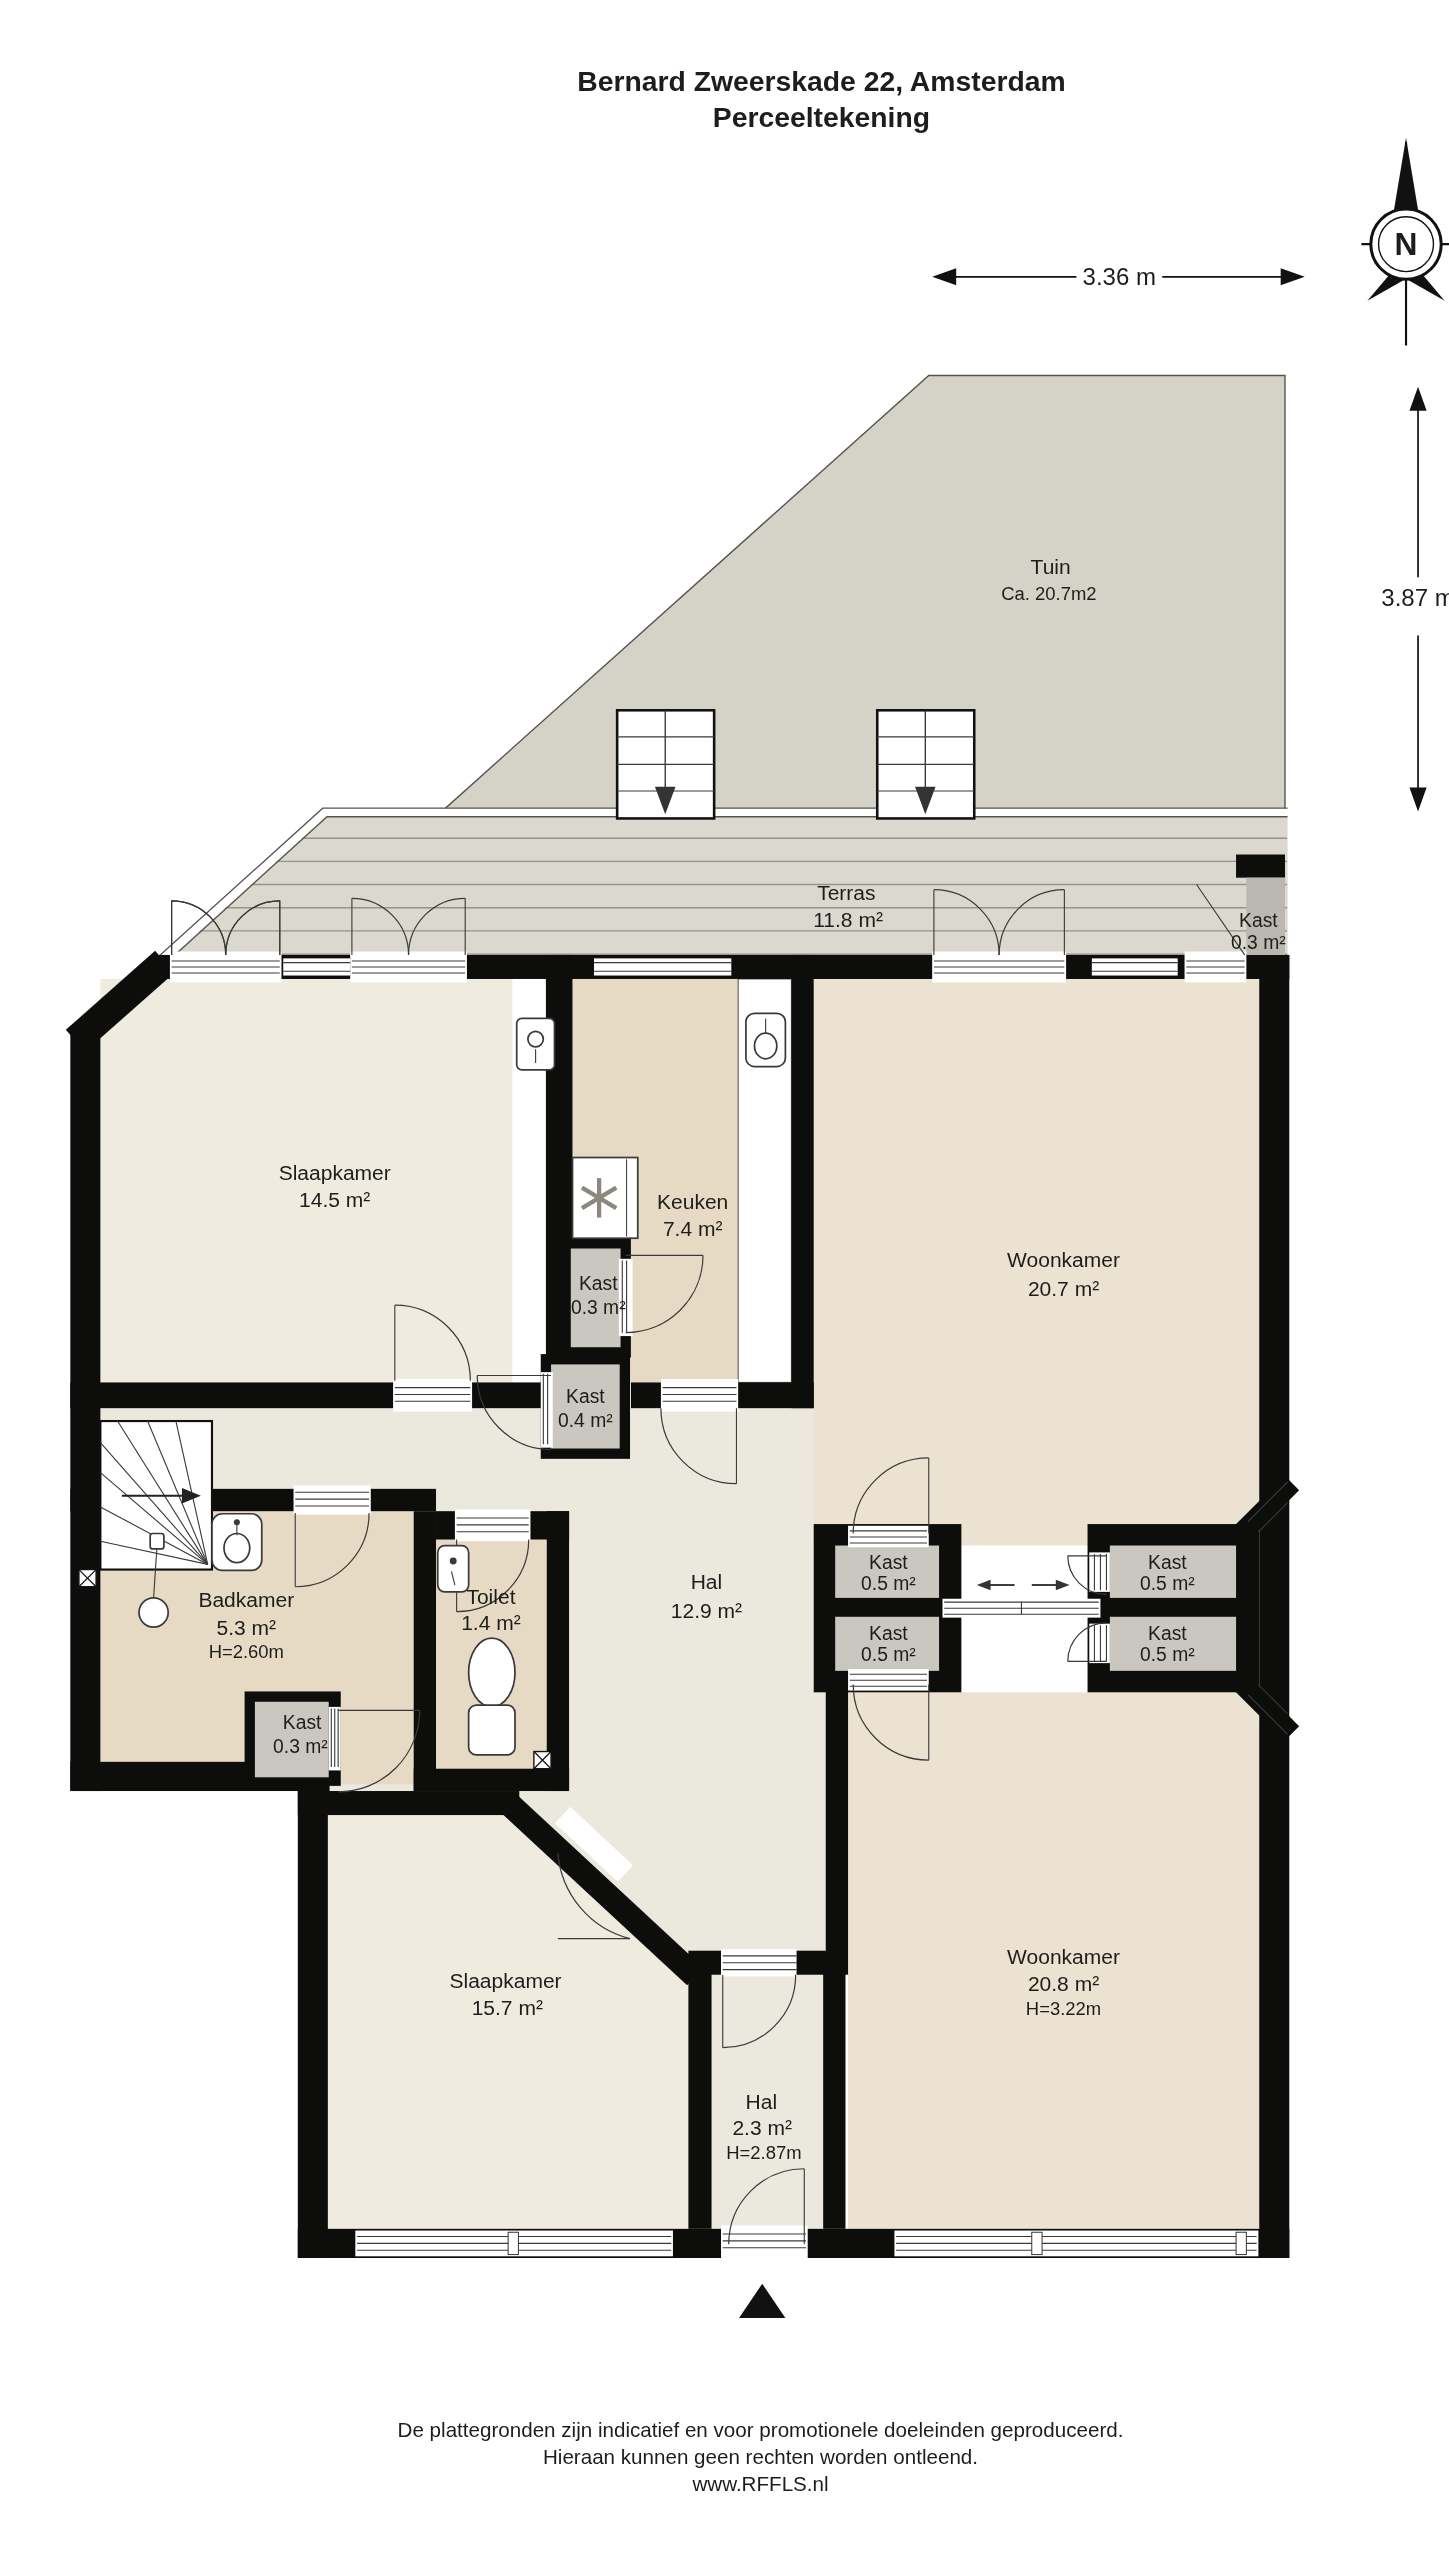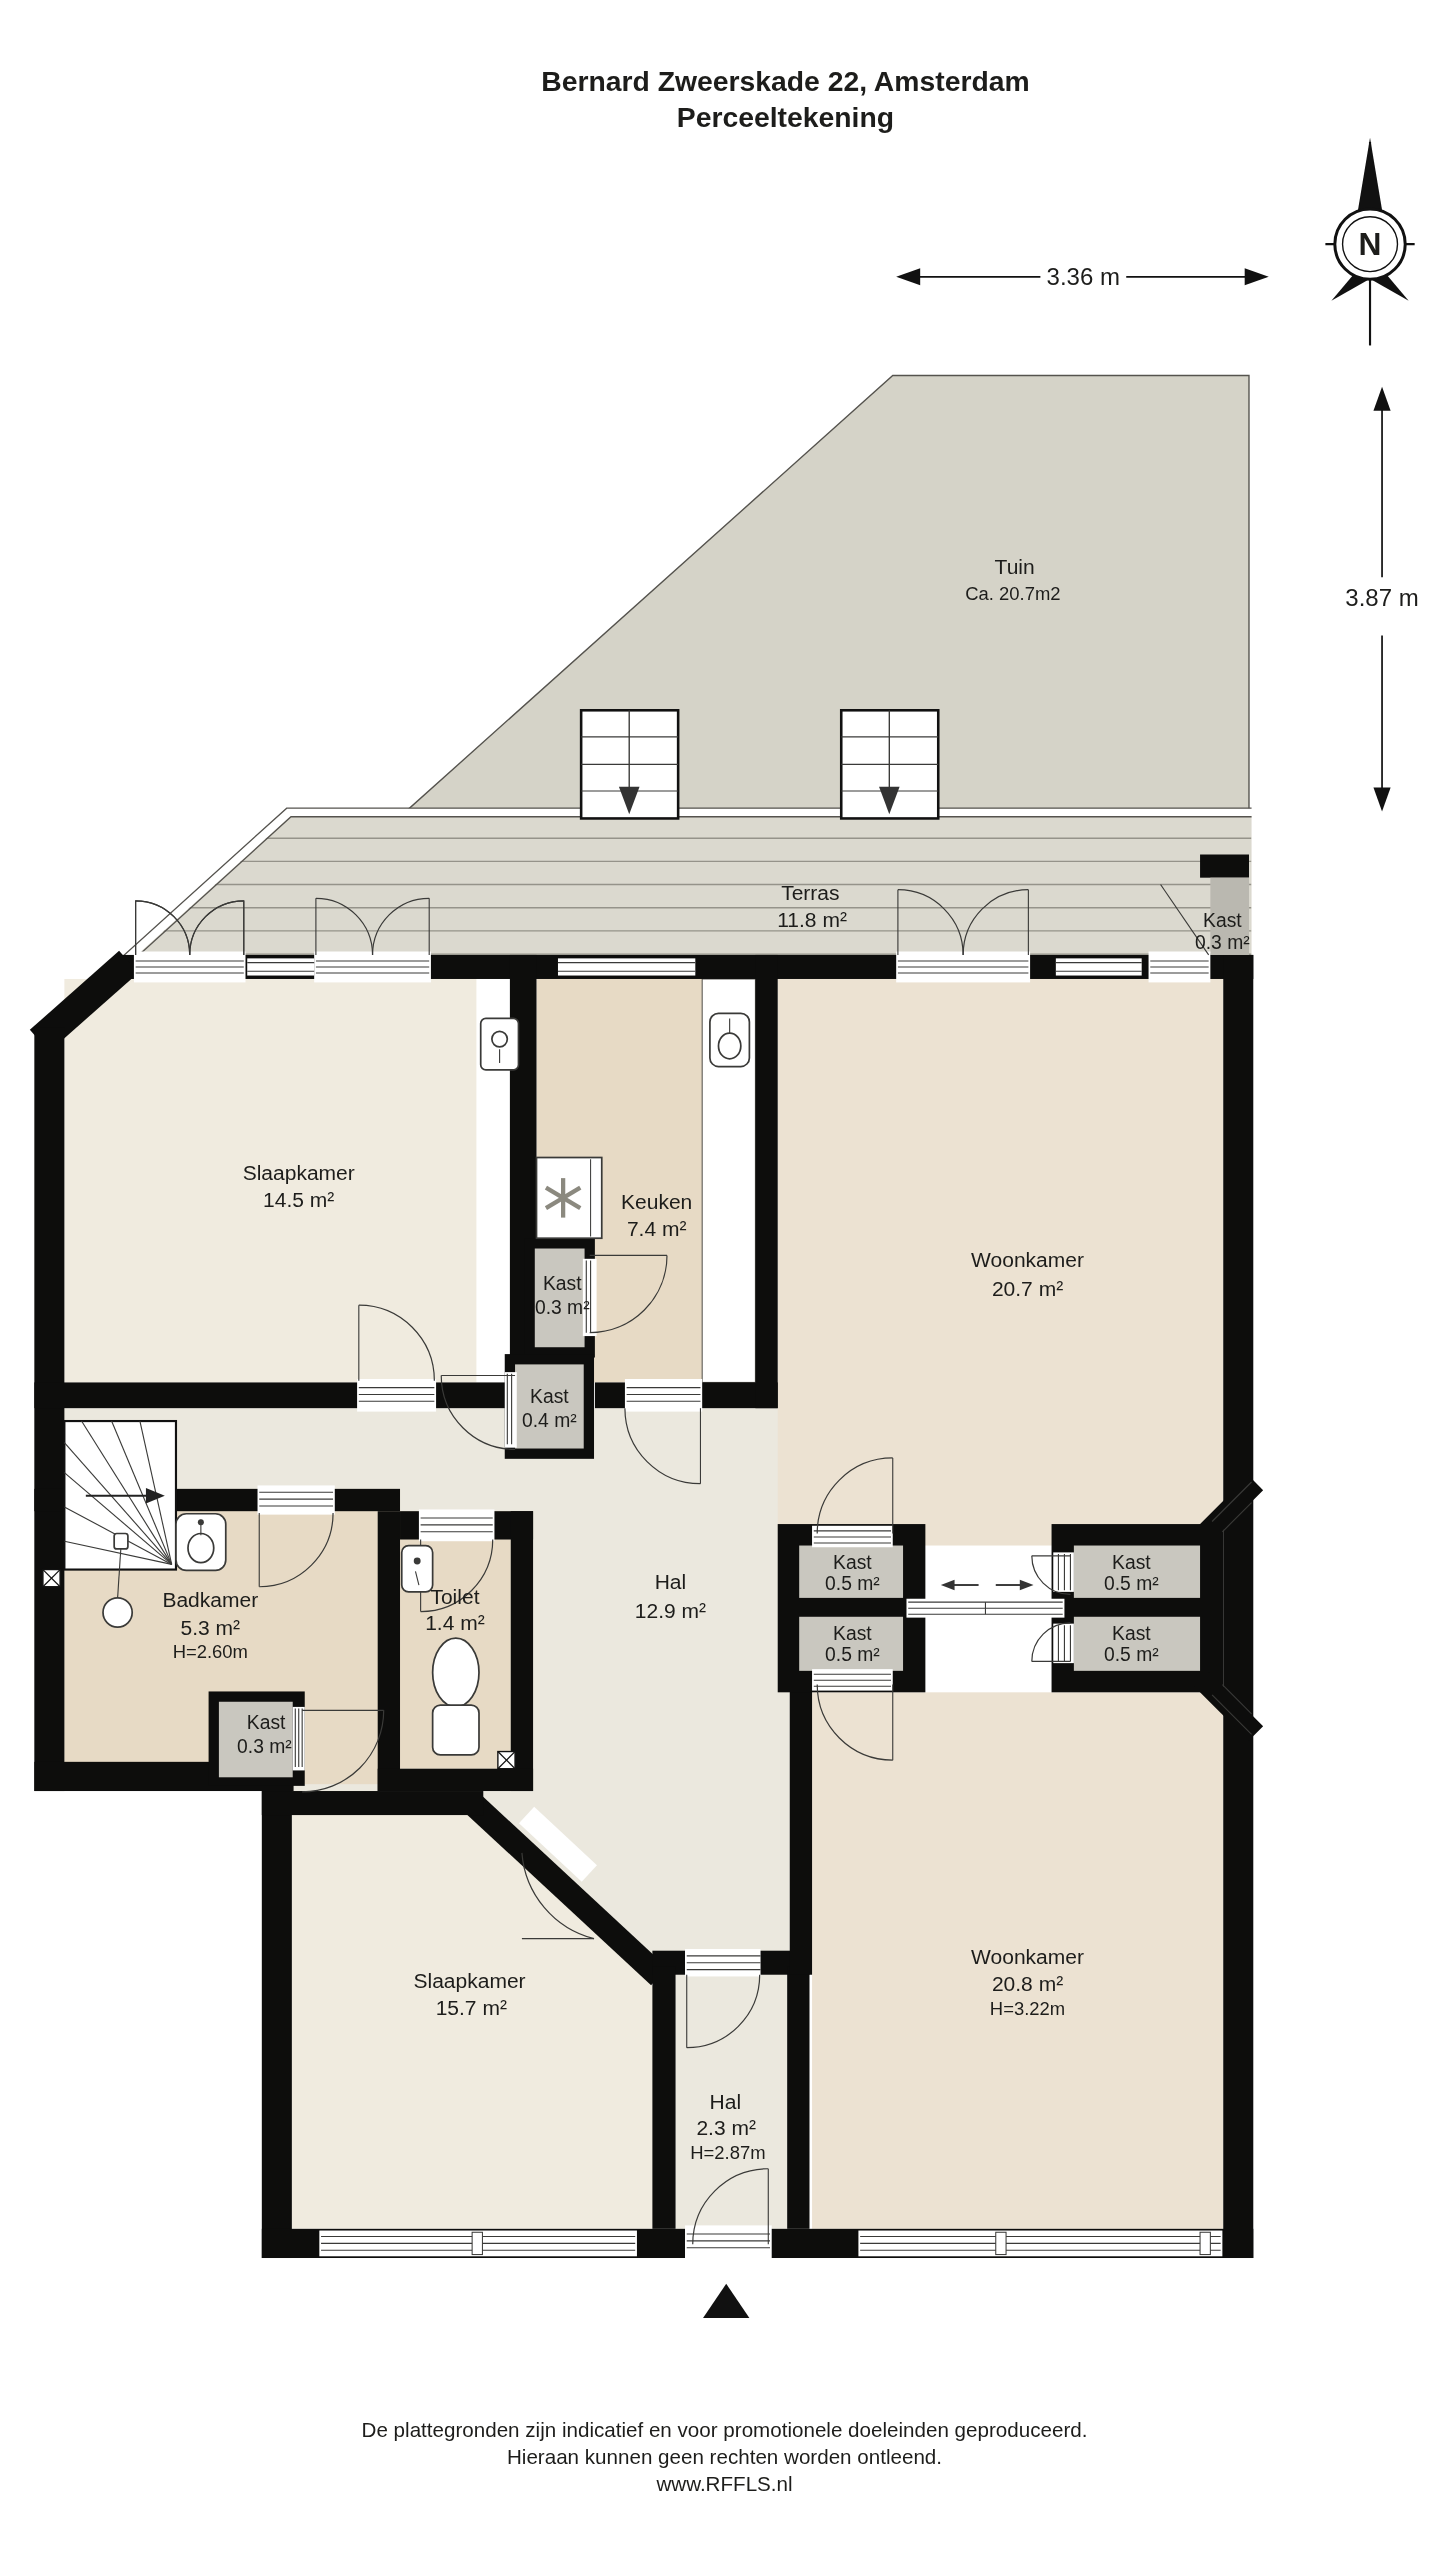--- a/index.html
+++ b/index.html
@@ -1,21 +1,21 @@
 <!DOCTYPE html>
 <html style="--c-wall: #0d0d0c; --c-cream: #f0ebdf; --c-tan: #e7dac5; --c-woon: #ece2d2; --c-hal: #ebe8de; --c-kast: #c9c7bf; --c-tuin: #d5d3c8; --c-terras: #dbd9cf;font-size:13.7px"><head>
 <meta charset="utf-8">
 <style>
   :root{
     --c-wall:#0d0d0c; --c-cream:#f0ebdf; --c-tan:#e7dac5; --c-woon:#ece2d2;
     --c-hal:#ebe8de; --c-kast:#c9c7bf; --c-tuin:#d5d3c8; --c-terras:#dbd9cf;
     --c-line:#3a3a38; --c-plank:#95938a;
   }
   html,body{margin:0;padding:0;background:#fff;}
-  .page{width:1243px;height:2576px;position:relative;background:#fff;}
+  .page{width:1243px;height:2576px;position:relative;background:#fff;padding-left:36px;}
   svg{display:block;}
   text{font-family:"Liberation Sans","DejaVu Sans",sans-serif;fill:#1d1d1b;}
   .t-title{font-size:33px;font-weight:bold;text-anchor:middle;}
   .t-room{font-size:24.5px;text-anchor:middle;}
   .t-kast{font-size:22.5px;text-anchor:middle;}
   .t-small{font-size:21.5px;text-anchor:middle;}
   .t-dim{font-size:28px;text-anchor:middle;}
   .t-foot{font-size:24px;text-anchor:middle;}
   .t-north{font-size:37px;font-weight:bold;text-anchor:middle;}
   .wall{fill:var(--c-wall);}

